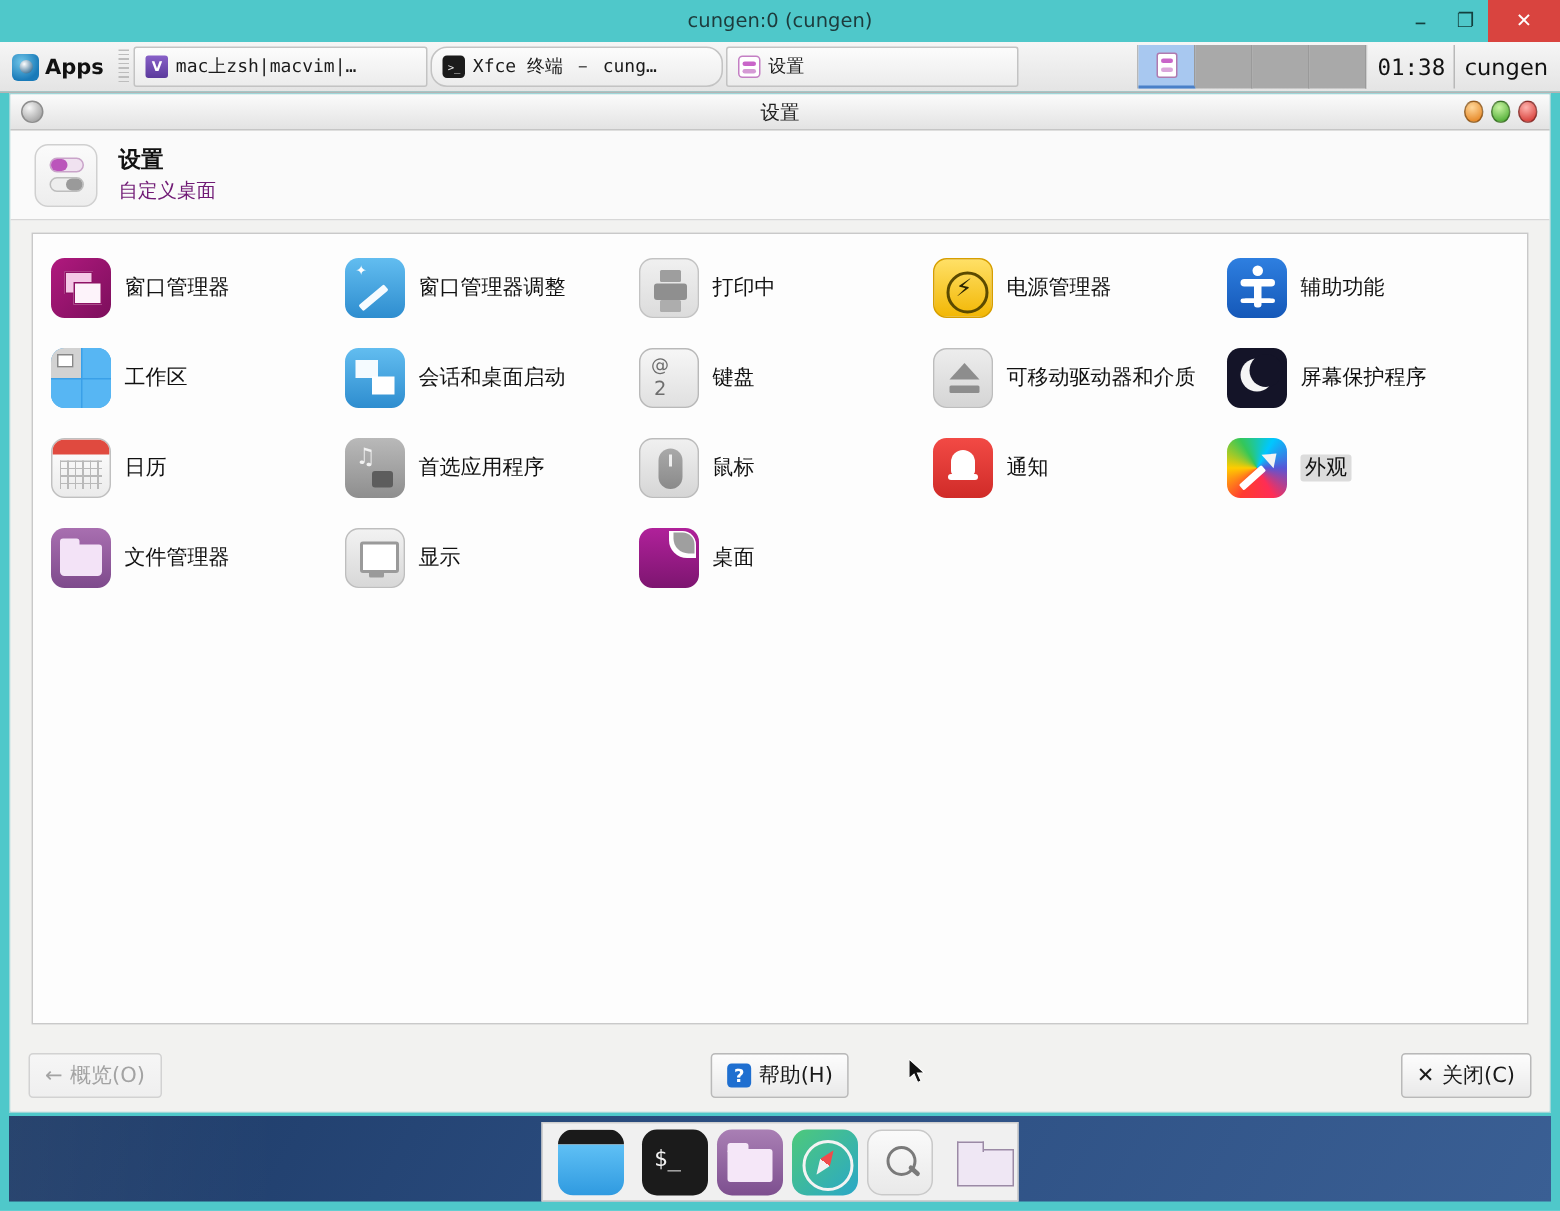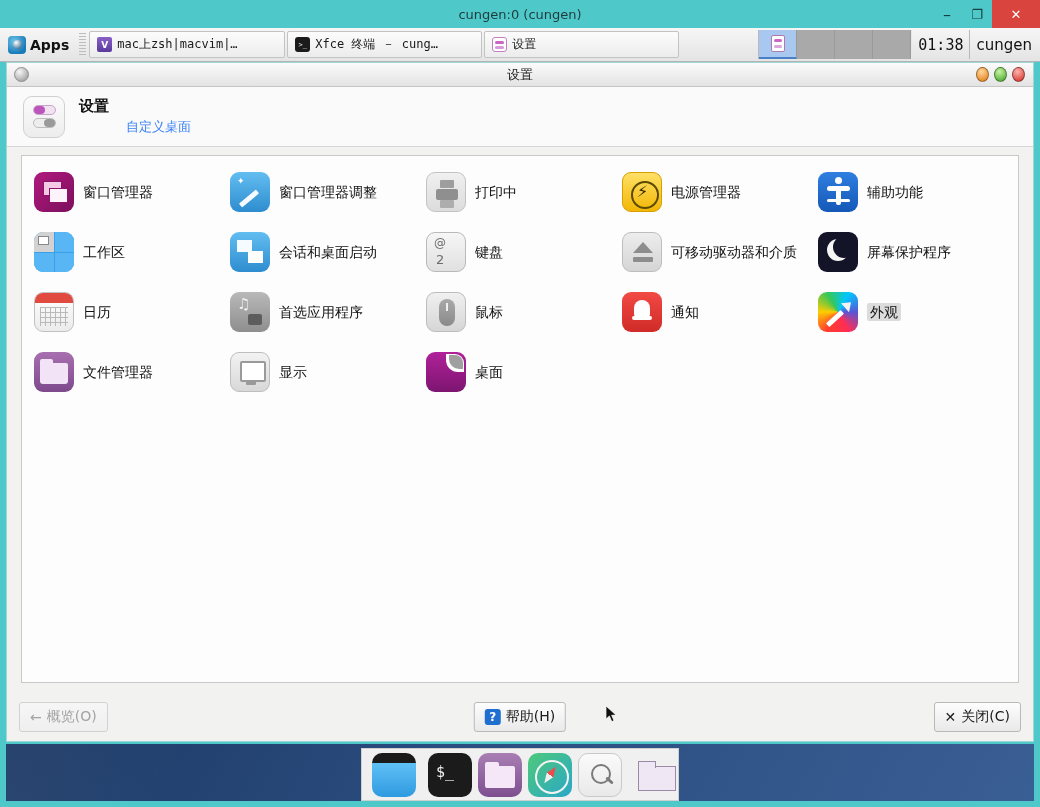--- a/index.html
+++ b/index.html
@@ -58,21 +58,21 @@
 
   .tasklist { display: flex; align-items: stretch; flex: 0 0 auto; }
   .task {
     display: flex; align-items: center; gap: 5px;
     padding: 0 7px; margin: 3px 1px; min-width: 0;
     border: 1px solid #c3c3c3; border-radius: 2px;
     background: linear-gradient(to bottom,#fcfcfc,#ececec);
     font-size: 13px; color: #1a1a1a; white-space: nowrap; overflow: hidden;
   }
   .task.w1 { width: 196px; }
-  .task.w2 { width: 195px; }
+  .task.w2 { width: 195px; border-radius: 11px; }
   .task.w3 { width: 195px; }
   .tk-icon { width: 15px; height: 15px; border-radius: 2px; flex: 0 0 auto; }
   .tk-icon.vim { background: linear-gradient(#8860c8,#5b3a9c); position: relative; }
   .tk-icon.vim::after { content:"V"; position:absolute; inset:0; color:#fff; font-size:9px; display:flex; align-items:center; justify-content:center; font-weight:bold;}
   .tk-icon.term { background: #1b1b1b; position: relative; border-radius: 3px;}
   .tk-icon.term::after { content:">_"; position:absolute; inset:0; color:#eaeaea; font-size:7px; display:flex; align-items:center; justify-content:center; font-family:"DejaVu Sans Mono",monospace;}
   .tk-icon.settings { background: #fff; border: 1px solid #c47fc4; border-radius: 3px; position: relative; }
   .tk-icon.settings::before, .tk-icon.settings::after {
     content: ""; position: absolute; left: 2px; width: 9px; height: 3px; border-radius: 2px;
   }
@@ -139,21 +139,21 @@
     border: 1px solid #d0d0d0;
     display: flex; flex-direction: column; align-items: center; justify-content: center; gap: 3px;
   }
   .tgl { width: 23px; height: 10px; border-radius: 6px; position: relative; }
   .tgl.on { background: #f0e2f0; border: 1px solid #c9a4c9; }
   .tgl.on::after { content:""; position:absolute; left:0px; top:0px; width:11px; height:8px; border-radius:5px; background:#bb55bb; }
   .tgl.off { background: #ededed; border: 1px solid #bdbdbd; }
   .tgl.off::after { content:""; position:absolute; right:0px; top:0px; width:11px; height:8px; border-radius:5px; background:#9a9a9a; }
   .hdr-texts { display:flex; flex-direction: column; gap: 2px; }
   .hdr-title { font-size: 15px; font-weight: bold; color: #121212; }
-  .hdr-sub { font-size: 13px; color: #3b82f6; margin-left: 47px; }
+  .hdr-sub { font-size: 13px; color: #701a75; }
 
   .content-area { flex: 1 1 auto; padding: 8px 14px 10px 14px; background: #f2f2f0; }
   .icon-pane {
     width: 100%; height: 100%;
     background: #fdfdfd; border: 1px solid #c9c9c9;
     padding: 12px 8px 8px 8px;
   }
   .grid { display: grid; grid-template-columns: repeat(5, 1fr); row-gap: 12px; }
   .cell { display: flex; align-items: center; gap: 9px; padding: 4px 4px; min-height: 48px; }
   .cell .ilabel { font-size: 14px; color: #111; line-height: 1.15; }

